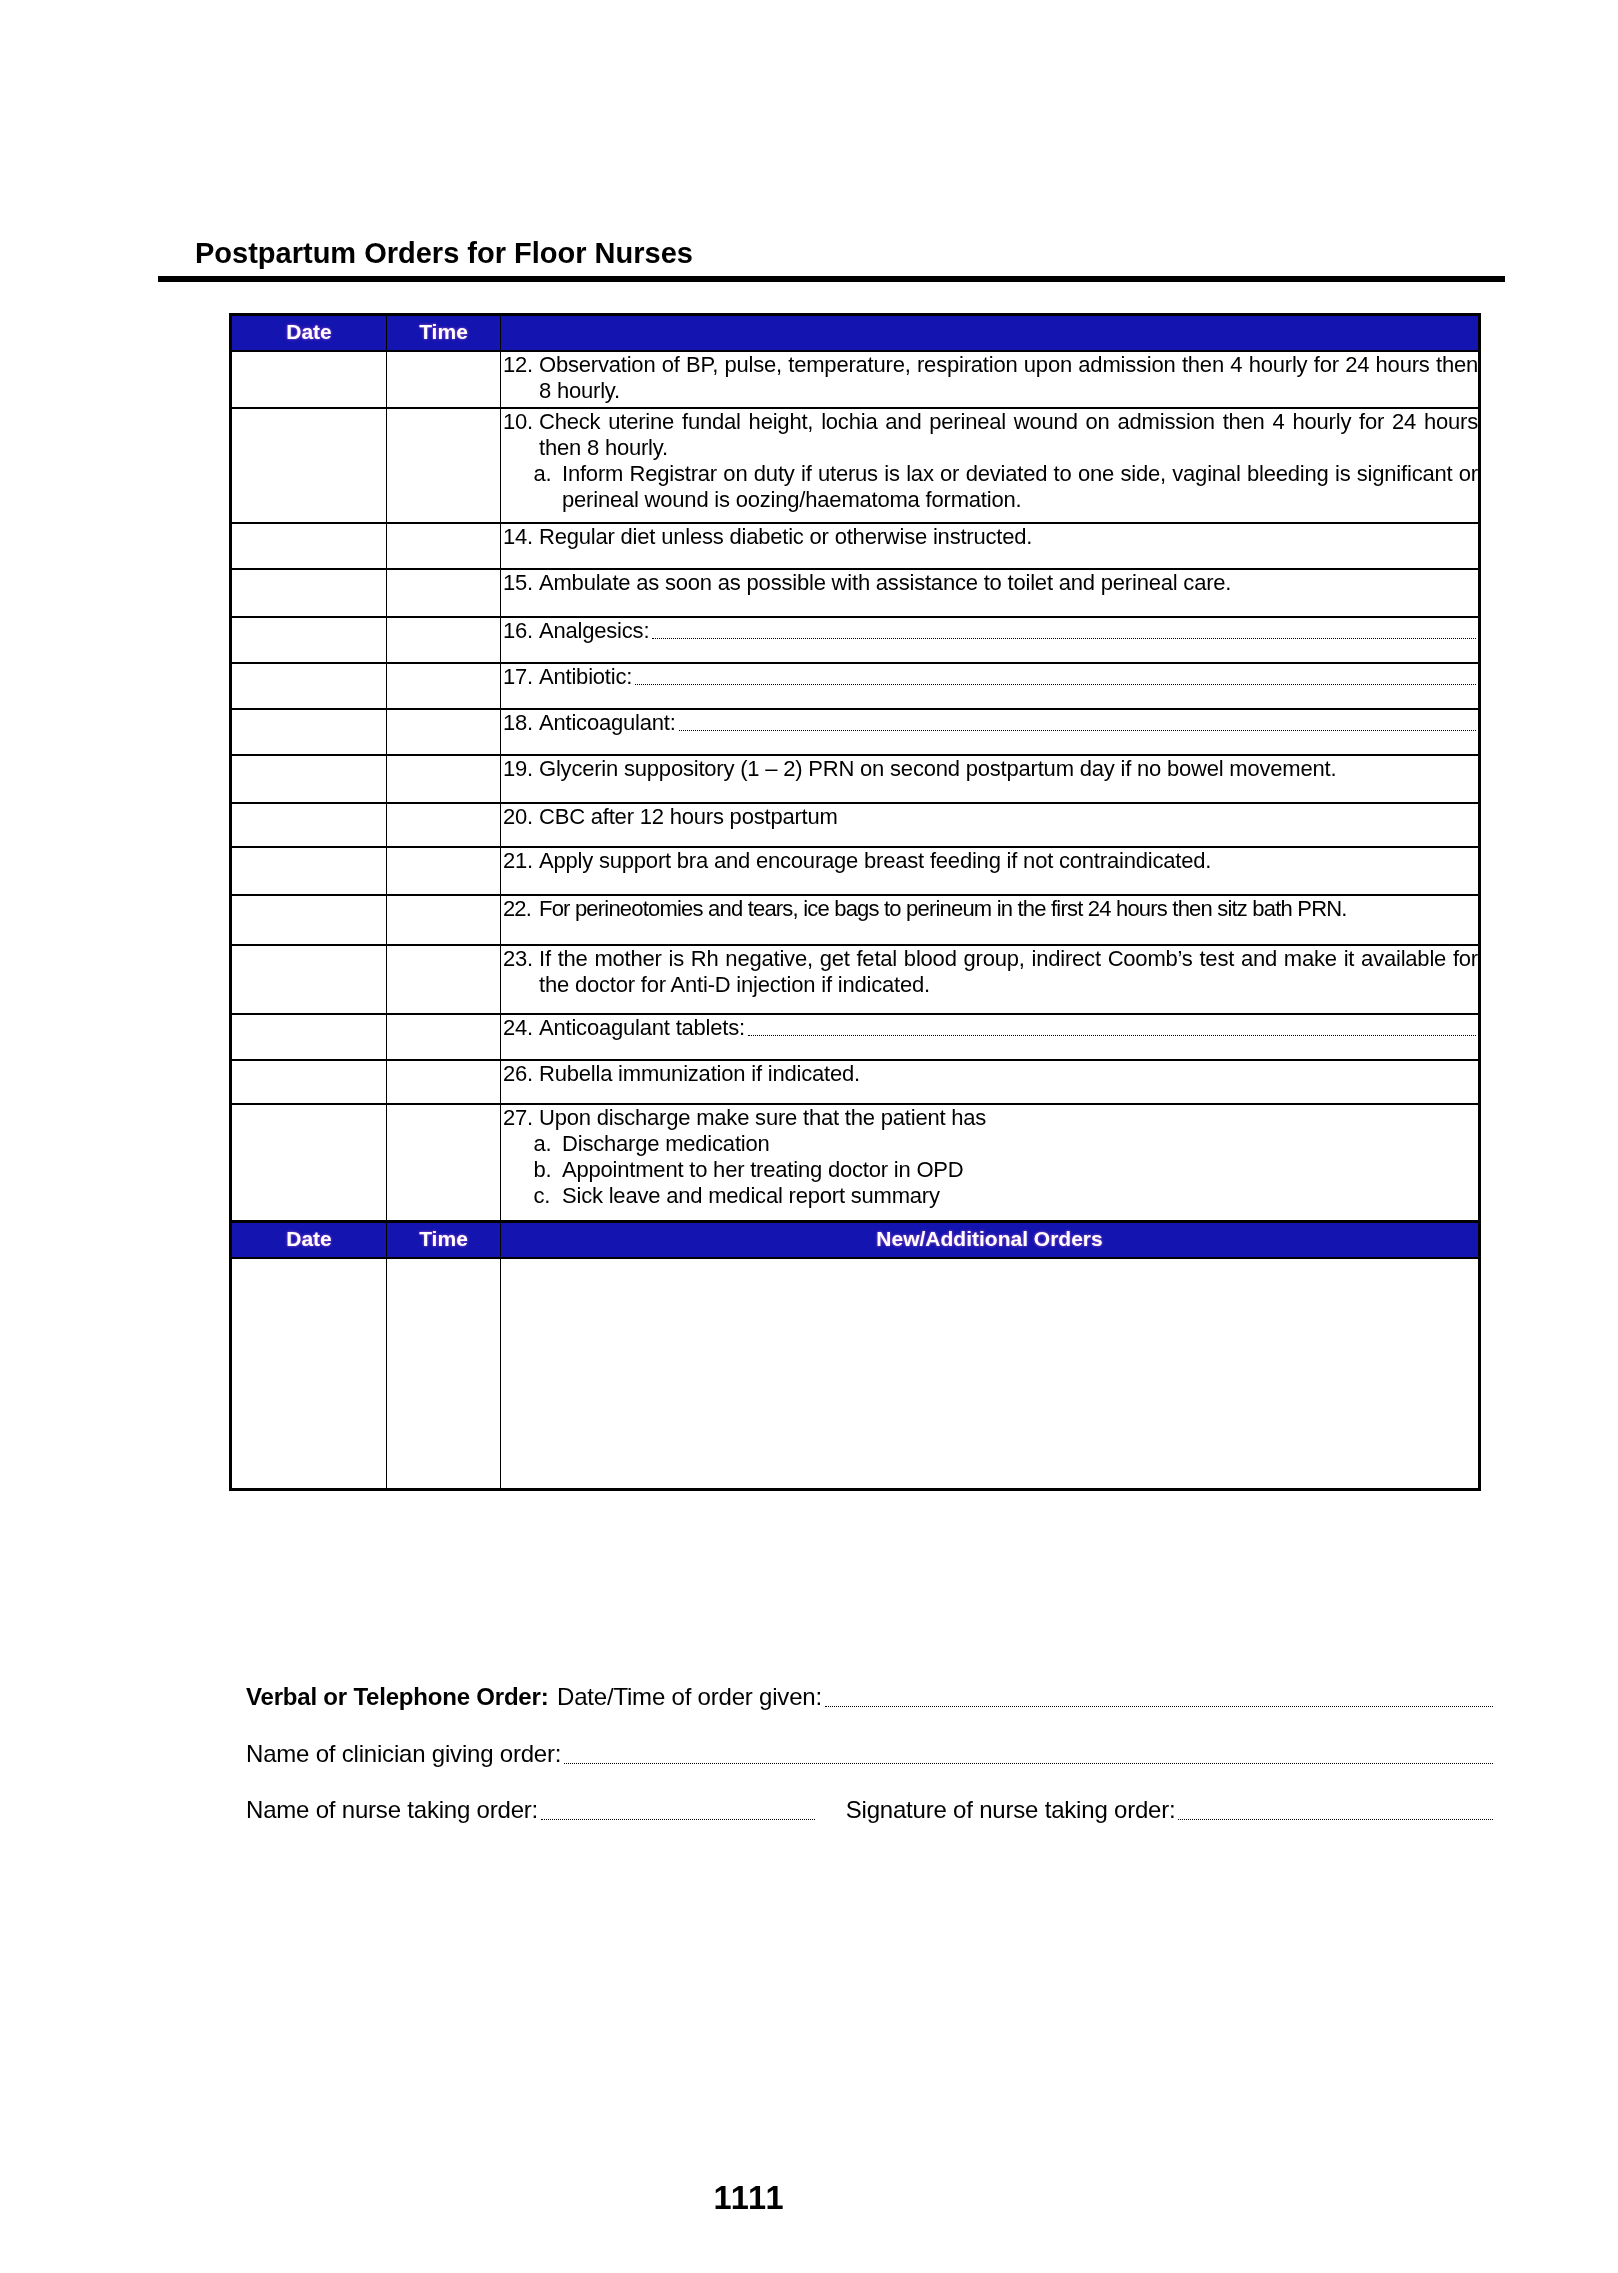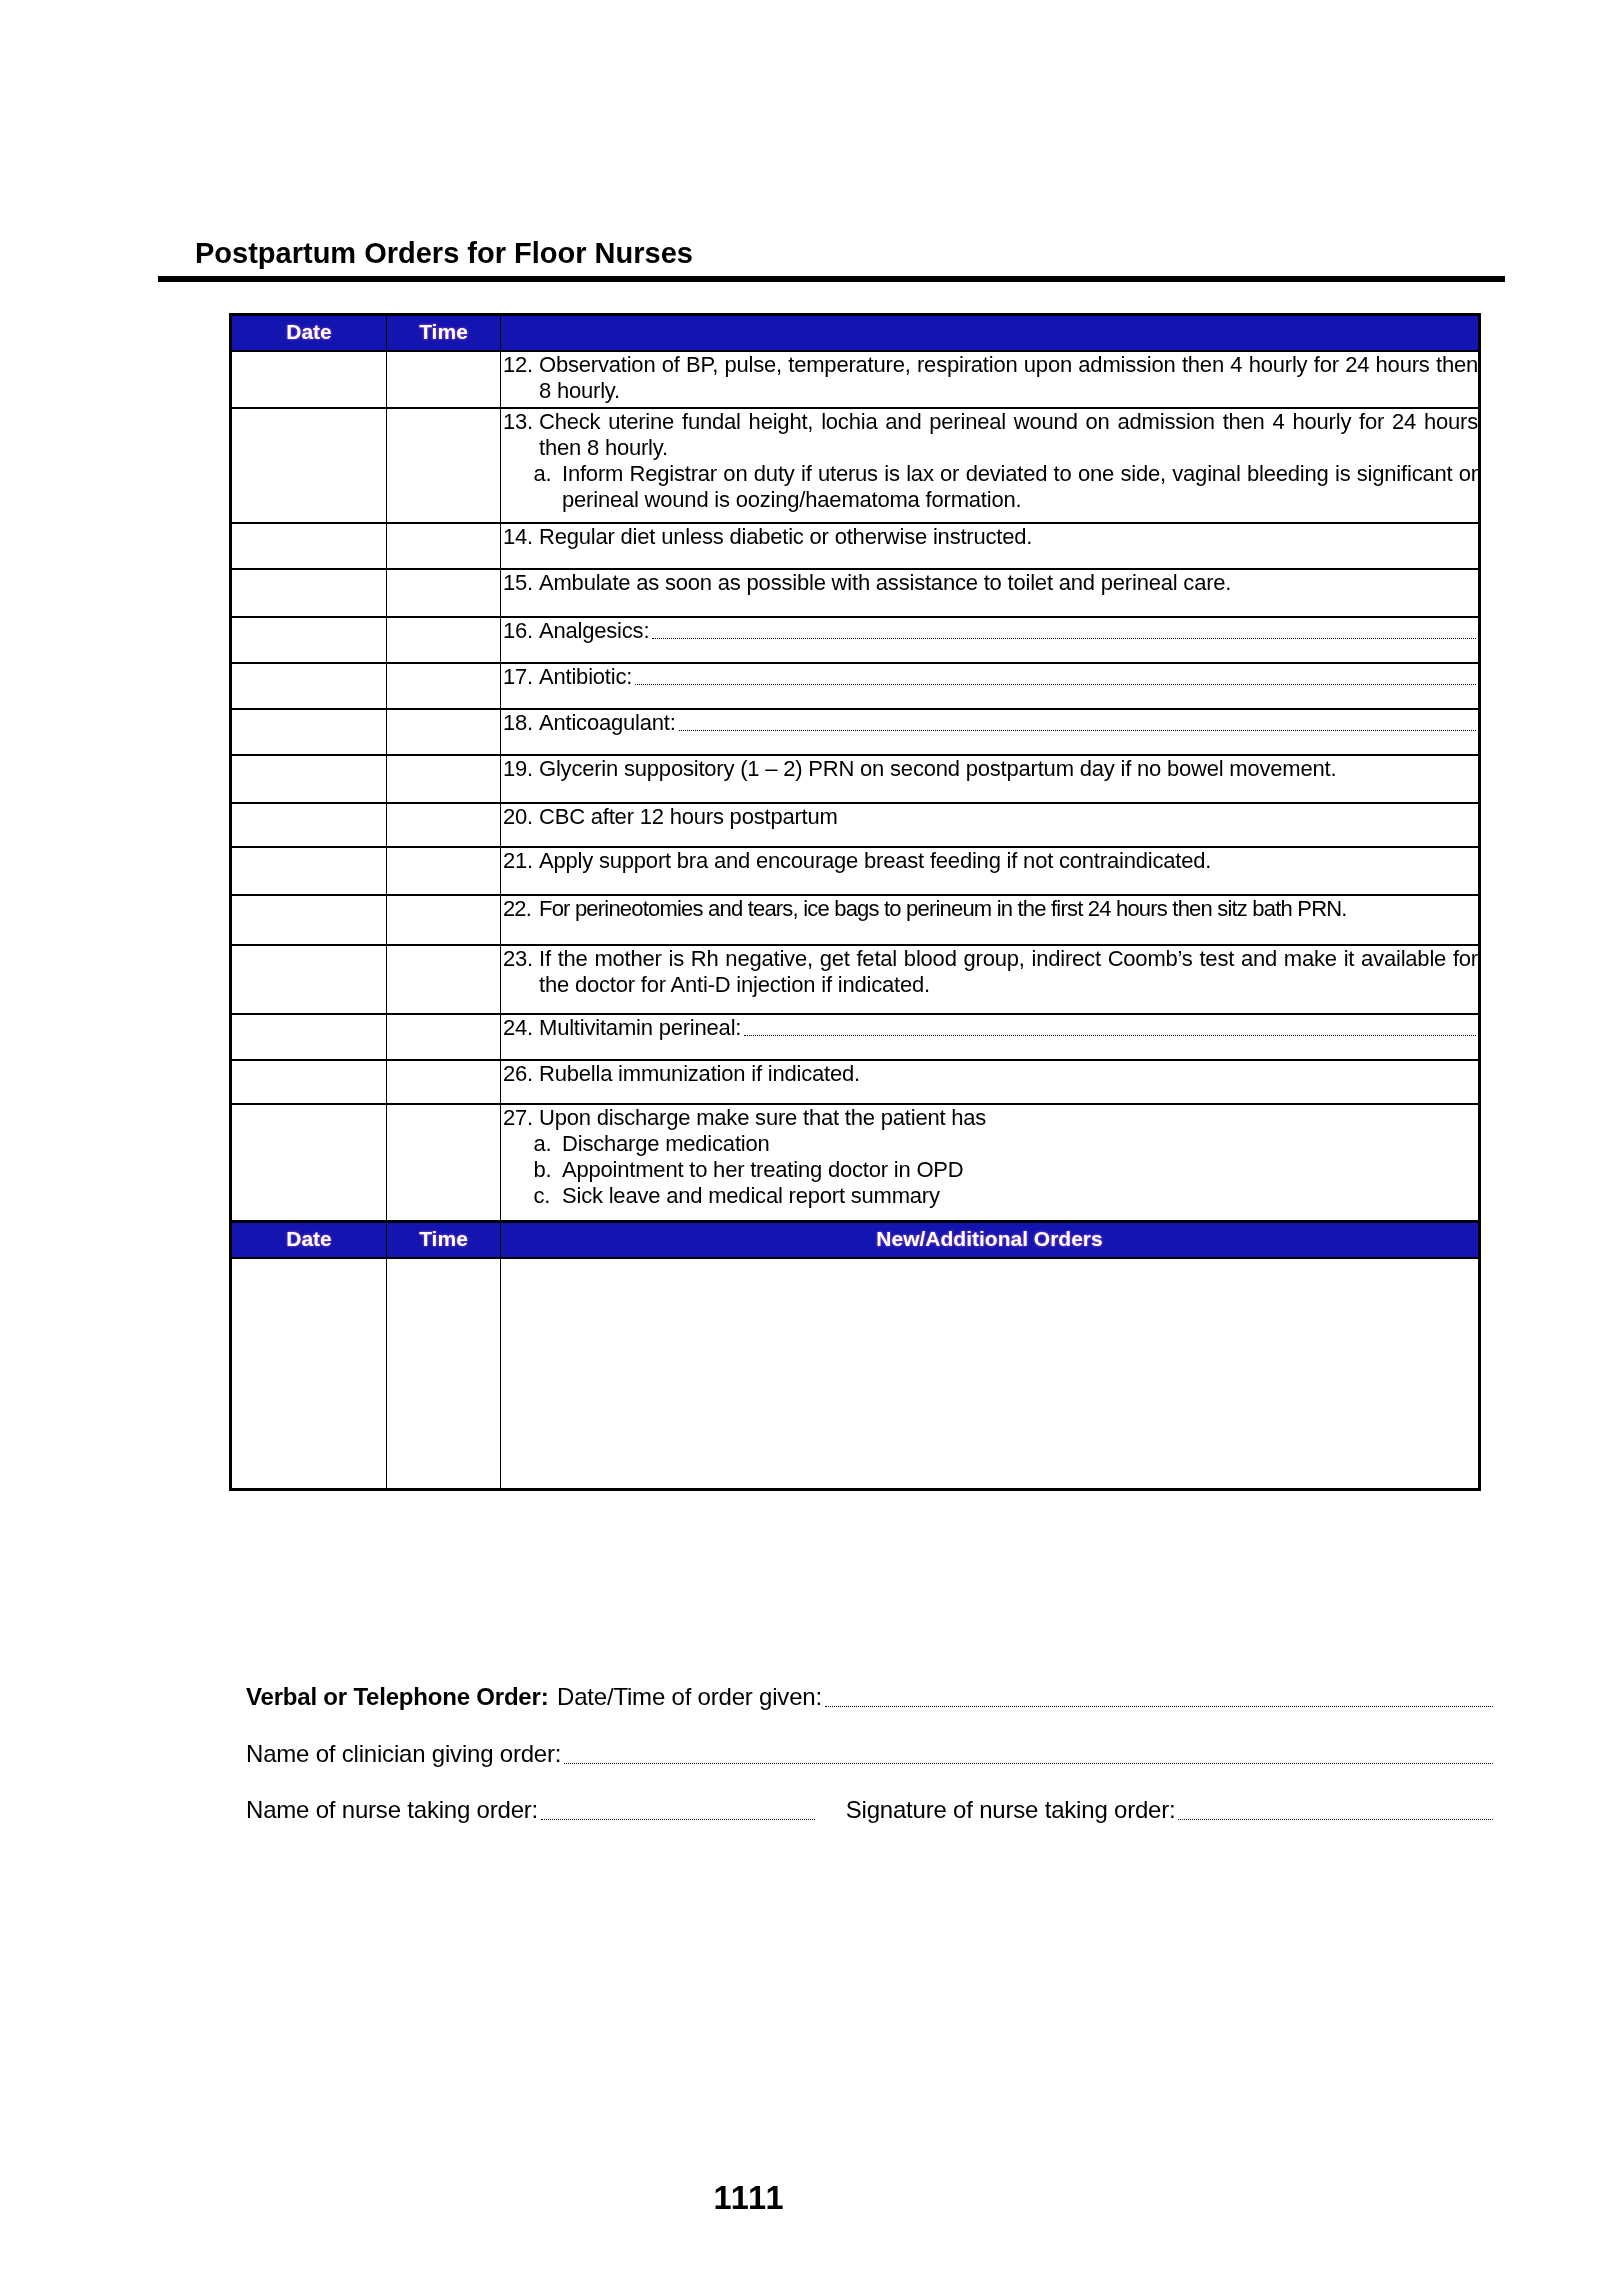--- a/index.html
+++ b/index.html
@@ -99,21 +99,21 @@
       <td></td>
       <td class="ocell">
         <div class="otext justify"><span class="num">12.</span><span>Observation of BP, pulse, temperature, respiration upon admission then 4 hourly for 24 hours then 8 hourly.</span></div>
       </td>
     </tr>
 
     <tr class="h118">
       <td></td>
       <td></td>
       <td class="ocell">
-        <div class="otext justify"><span class="num">13.</span><span>Check uterine fundal height, lochia and perineal wound on admission then 4 hourly for 24 hours then 8 hourly.</span></div>
+        <div class="otext justify"><span class="num">10.</span><span>Check uterine fundal height, lochia and perineal wound on admission then 4 hourly for 24 hours then 8 hourly.</span></div>
         <div class="sub justify"><span class="submark">a.</span><span>Inform Registrar on duty if uterus is lax or deviated to one side, vaginal bleeding is significant or perineal wound is oozing/haematoma formation.</span></div>
       </td>
     </tr>
 
     <tr class="h46">
       <td></td>
       <td></td>
       <td class="ocell">
         <div class="otext"><span class="num">14.</span><span>Regular diet unless diabetic or otherwise instructed.</span></div>
       </td>
@@ -202,21 +202,21 @@
         <div class="otext justify"><span class="num">23.</span><span>If the mother is Rh negative, get fetal blood group, indirect Coomb’s test and make it available for the doctor for Anti-D injection if indicated.</span></div>
       </td>
     </tr>
 
     <tr class="h46">
       <td></td>
       <td></td>
       <td class="ocell">
         <div class="otext dotrow">
               <span class="num">24.</span>
-              <span class="lbl">Multivitamin perineal:</span>
+              <span class="lbl">Anticoagulant tablets:</span>
               <span class="leader"></span>
             </div>
       </td>
     </tr>
 
 
     <tr class="h44">
       <td></td>
       <td></td>
       <td class="ocell">

